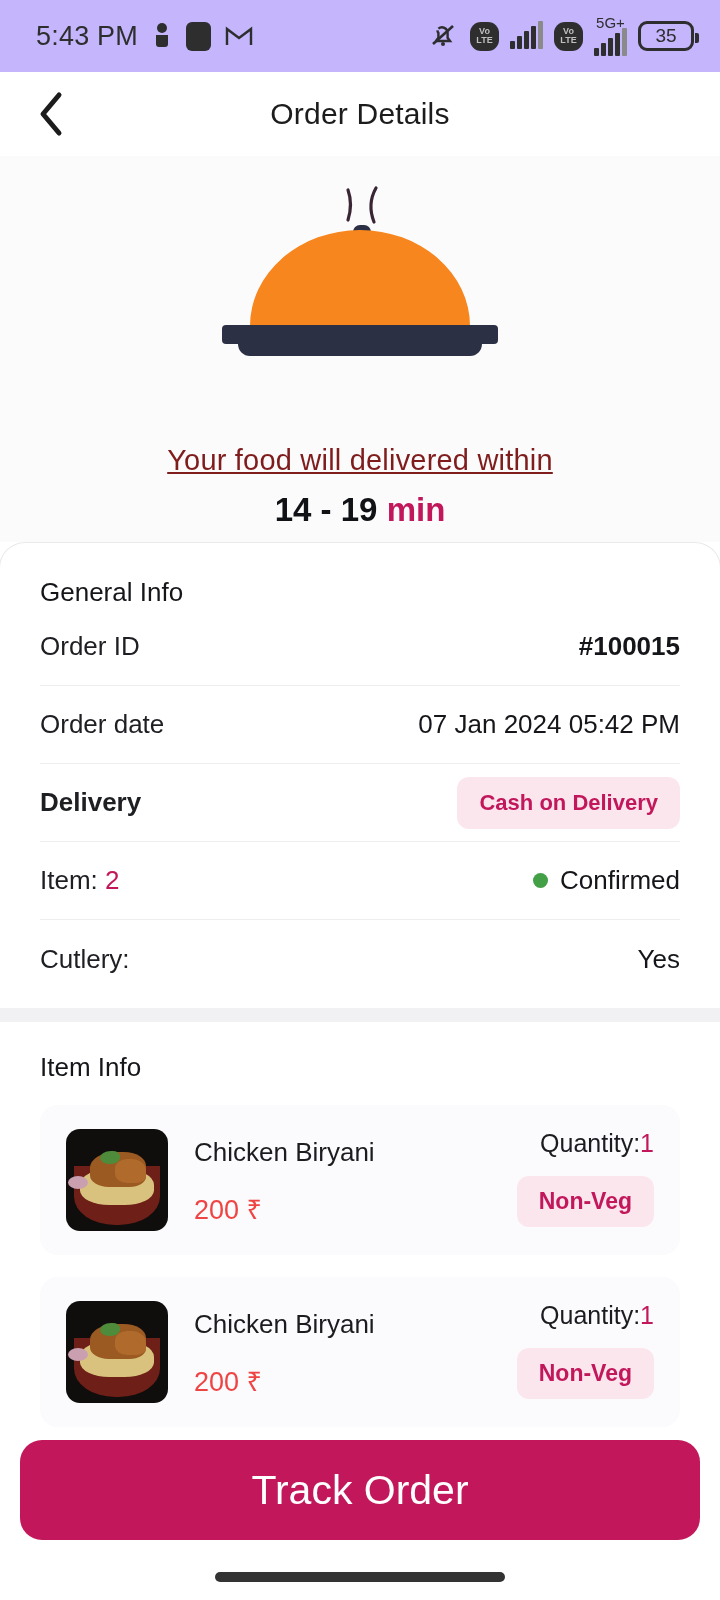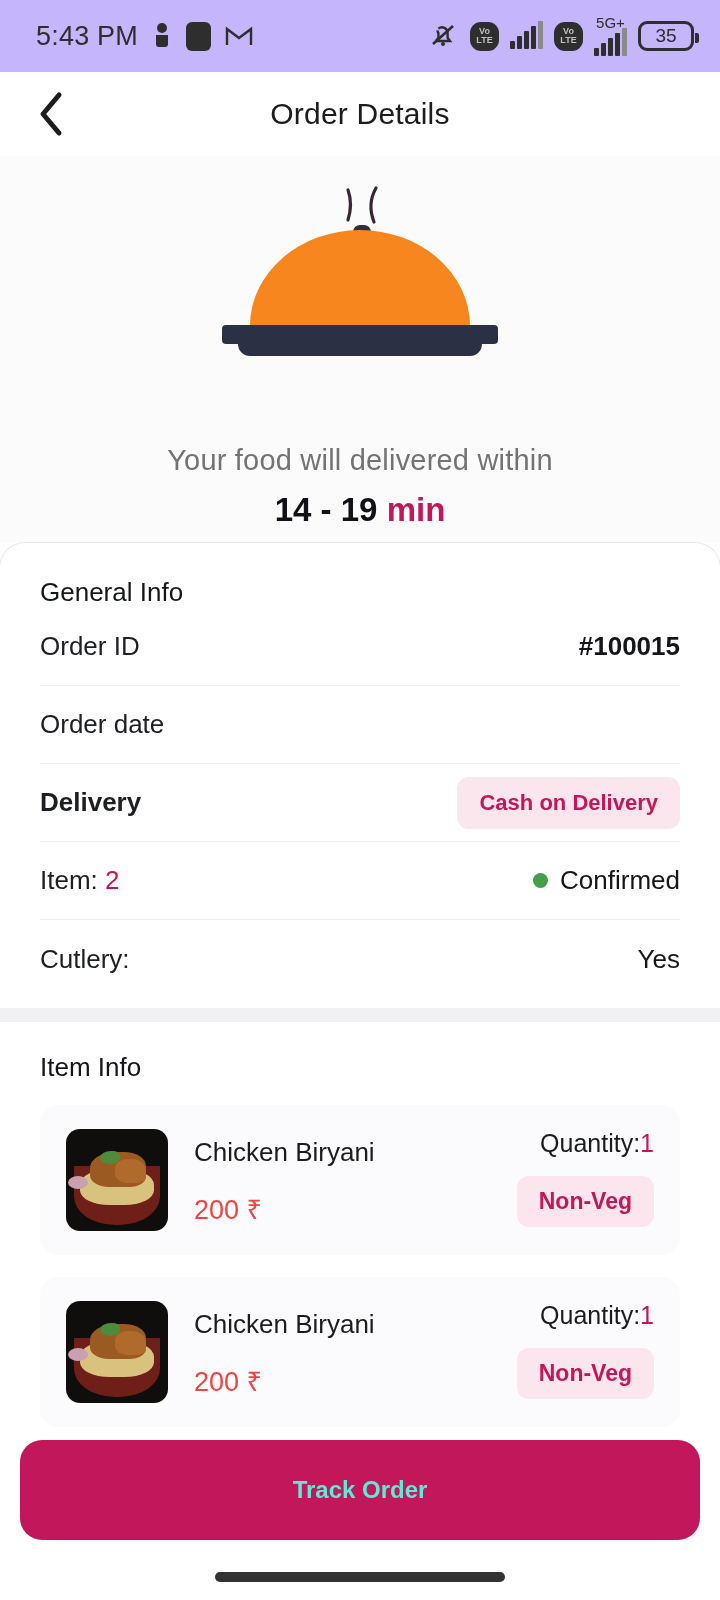--- a/index.html
+++ b/index.html
@@ -70,21 +70,21 @@
   }
 
   
   .hero {
     background: #fcfbfc; height: 386px;
     display: flex; flex-direction: column; align-items: center;
     position: relative; padding-top: 22px;
   }
   .cloche { width: 300px; height: 190px; position: relative; }
   .eta-label {
-    margin-top: 76px; font-size: 29px; color: #737373; letter-spacing: .2px;
+    margin-top: 76px; font-size: 29px; color: #7f1d1d; letter-spacing: .2px; text-decoration: underline;
   }
   .eta-value { margin-top: 14px; font-size: 33px; font-weight: bold; color: #111216; }
   .eta-value .min { color: #c2185b; }
 
   
   .card {
     background: #ffffff;
     border: 1px solid #e9e9ec;
     border-bottom: none;
     border-radius: 26px 26px 0 0;
@@ -158,21 +158,21 @@
     padding: 12px 22px; display: inline-block;
   }
 
   
   .cta-wrap {
     position: absolute; left: 0; right: 0; bottom: 60px;
     padding: 0 20px; background: transparent;
   }
   .cta {
     width: 100%; height: 100px; border: none; cursor: pointer;
-    background: #c2185b; color: #5eead4; font-size: 24px; font-weight: bold;
+    background: #c2185b; color: #ffffff; font-size: 41px; font-weight: normal;
     border-radius: 22px; font-family: "Liberation Sans", sans-serif;
     display: flex; align-items: center; justify-content: center;
   }
   .gesture-bar {
     position: absolute; bottom: 18px; left: 50%; transform: translateX(-50%);
     width: 290px; height: 10px; border-radius: 6px; background: #333333;
   }
   .scroll-area { position: relative; height: 496px; overflow: hidden; }
 </style>
 </head>
@@ -264,20 +264,21 @@
   <div class="card">
     <div class="section-title">General Info</div>
 
     <div class="info-row">
       <span class="info-label">Order ID</span>
       <span class="info-value bold">#100015</span>
     </div>
 
     <div class="info-row">
       <span class="info-label">Order date</span>
+      <span class="info-value">07 Jan 2024  05:42 PM</span>
     </div>
 
     <div class="info-row">
       <span class="info-label bold">Delivery</span>
       <span class="pill">Cash on Delivery</span>
     </div>
 
     <div class="info-row">
       <span class="info-label">
         <span>Item:</span>

